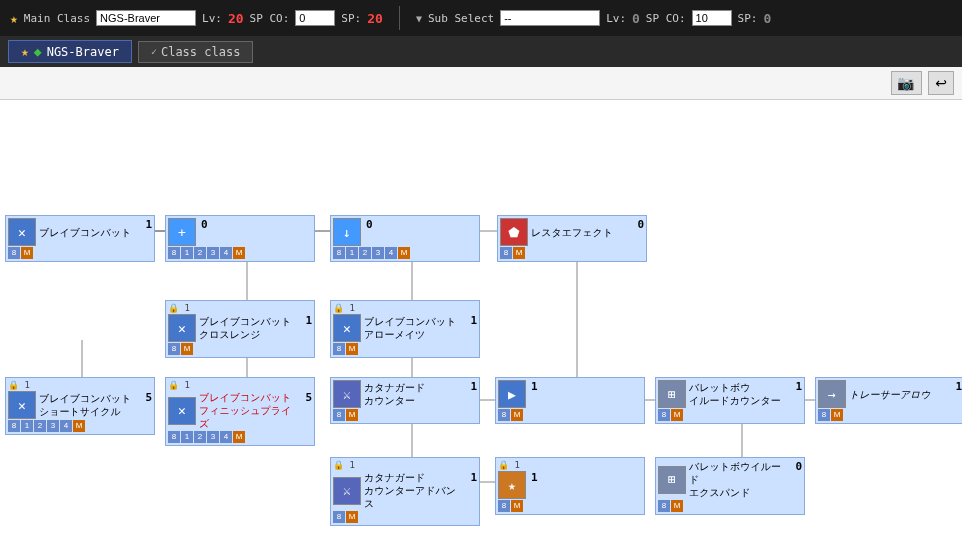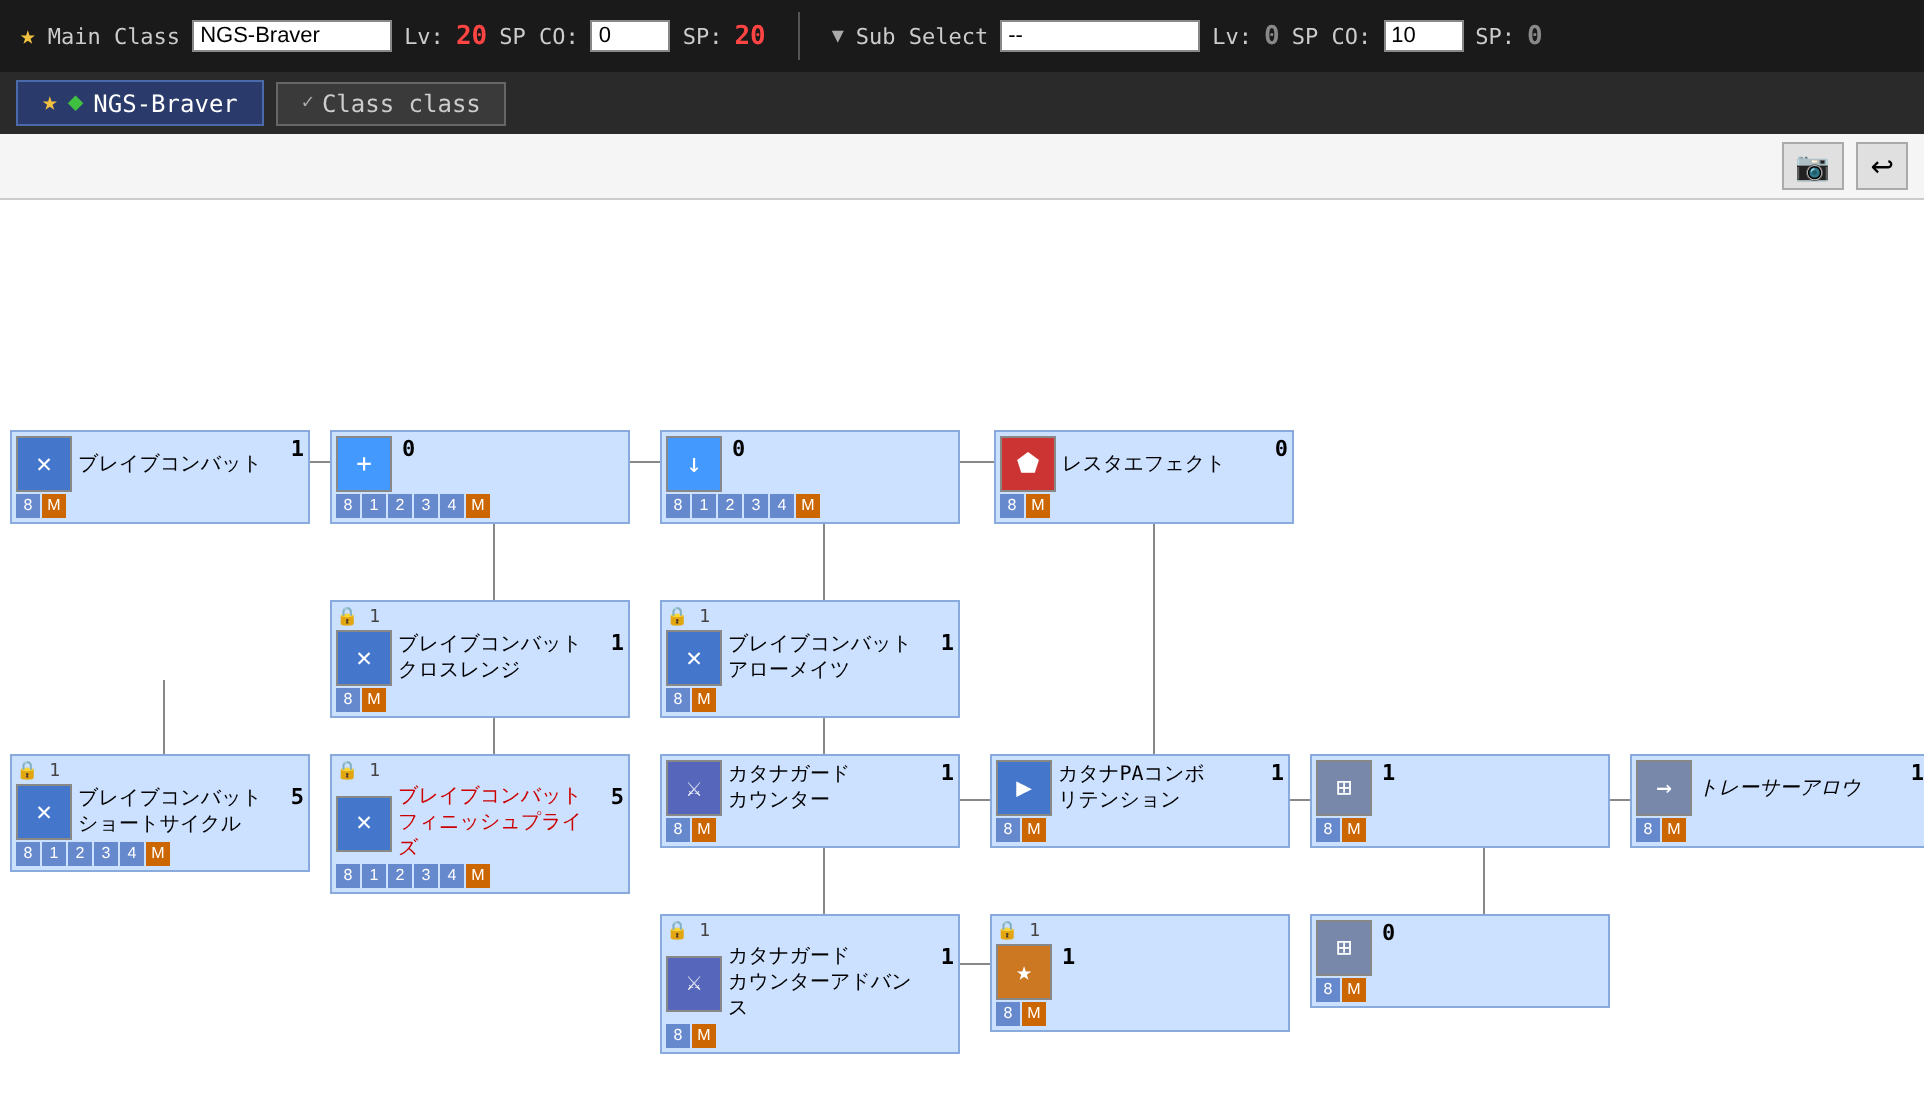--- a/index.html
+++ b/index.html
@@ -393,32 +393,32 @@
           <div class="skill-count">1</div>
         </div>
         <div class="skill-footer">
           <button class="rank-btn">8</button>
           <button class="rank-btn-m">M</button>
         </div>
       </div>
       <div class="skill-node" style="left: 495px; top: 277px; width: 150px;">
         <div class="skill-node-header">
           <div class="skill-icon" style="background: rgb(68, 119, 204); color: rgb(255, 255, 255); font-size: 13px;">▶</div>
-          <div class="skill-name" style="white-space: pre-line;">カタナPAコンボ
-リテンション</div>
           <div class="skill-count">1</div>
         </div>
         <div class="skill-footer">
           <button class="rank-btn">8</button>
           <button class="rank-btn-m">M</button>
         </div>
       </div>
       <div class="skill-node" style="left: 655px; top: 277px; width: 150px;">
         <div class="skill-node-header">
           <div class="skill-icon" style="background: rgb(119, 136, 170); color: rgb(255, 255, 255); font-size: 13px;">⊞</div>
+          <div class="skill-name" style="white-space: pre-line;">バレットボウ
+イルードカウンター</div>
           <div class="skill-count">1</div>
         </div>
         <div class="skill-footer">
           <button class="rank-btn">8</button>
           <button class="rank-btn-m">M</button>
         </div>
       </div>
       <div class="skill-node" style="left: 815px; top: 277px; width: 150px;">
         <div class="skill-node-header">
           <div class="skill-icon" style="background: rgb(119, 136, 170); color: rgb(255, 255, 255); font-size: 13px;">→</div>
@@ -450,20 +450,22 @@
           <div class="skill-count">1</div>
         </div>
         <div class="skill-footer">
           <button class="rank-btn">8</button>
           <button class="rank-btn-m">M</button>
         </div>
       </div>
       <div class="skill-node" style="left: 655px; top: 357px; width: 150px;">
         <div class="skill-node-header">
           <div class="skill-icon" style="background: rgb(119, 136, 170); color: rgb(255, 255, 255); font-size: 13px;">⊞</div>
+          <div class="skill-name" style="white-space: pre-line;">バレットボウイルード
+エクスパンド</div>
           <div class="skill-count">0</div>
         </div>
         <div class="skill-footer">
           <button class="rank-btn">8</button>
           <button class="rank-btn-m">M</button>
         </div>
       </div>
     </div>
 
 </div>

